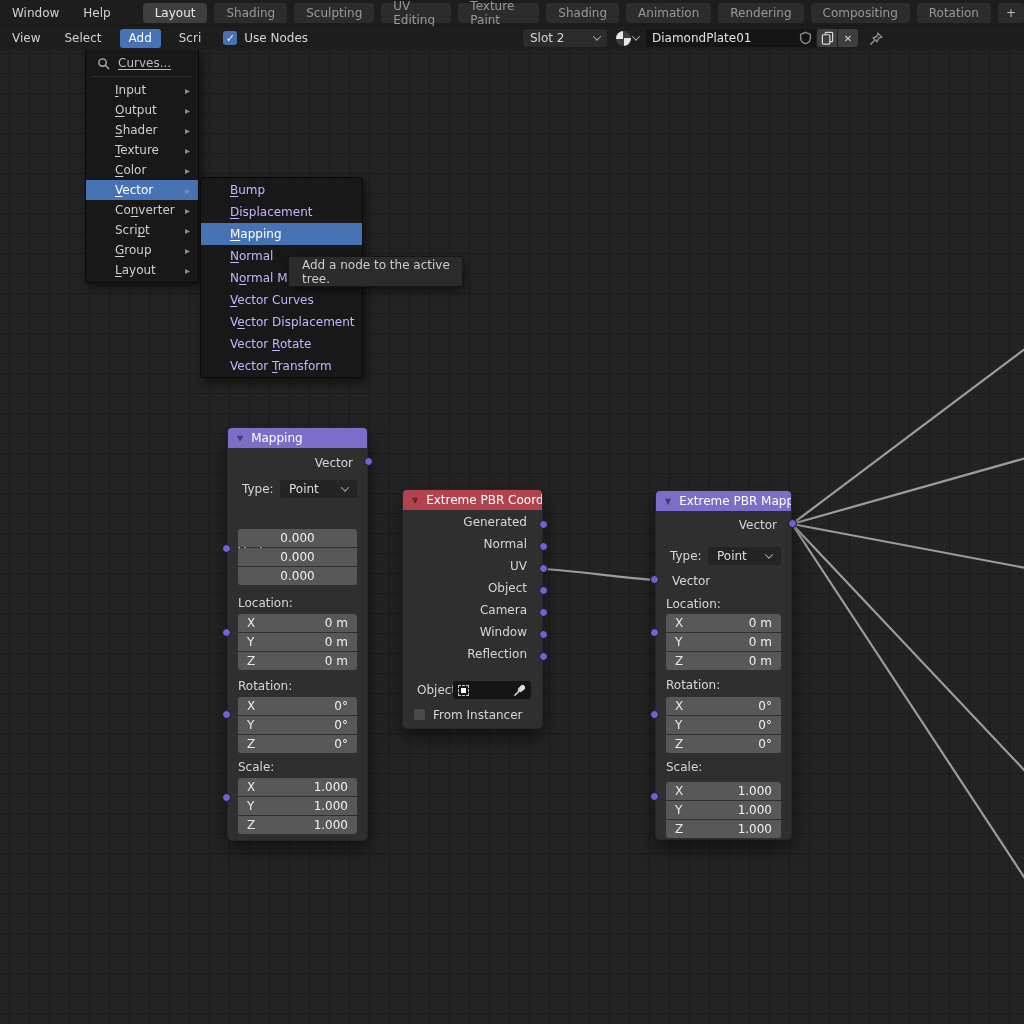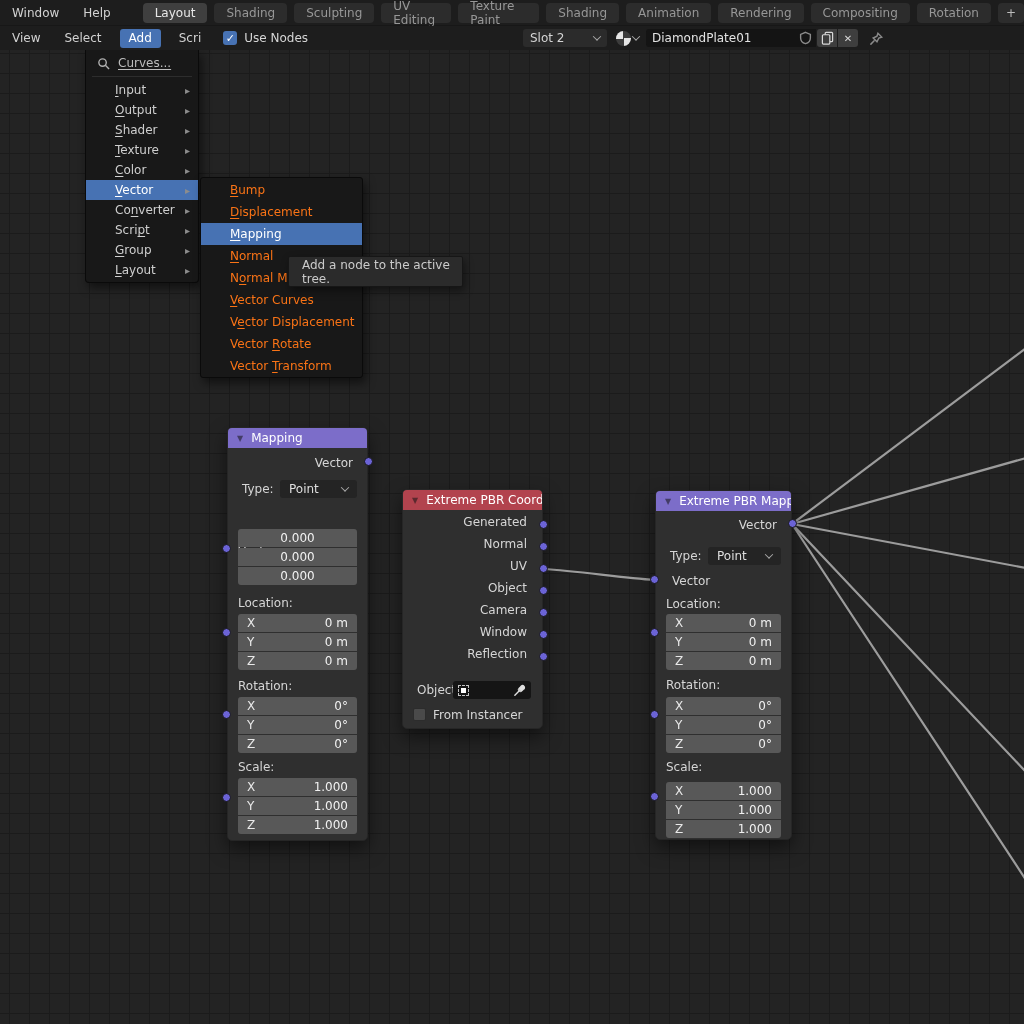--- a/index.html
+++ b/index.html
@@ -41,21 +41,21 @@
   .panel { position:absolute; background:#181818; border:1px solid #0a0a0a; box-shadow:3px 5px 10px rgba(0,0,0,.5); z-index:20; }
   #addmenu { left:85px; top:50px; width:114px; height:233px; border-radius:0 0 4px 4px; border-top:none; }
   .search-row { height:22px; display:flex; align-items:center; padding-left:11px; color:#bdbdbd; margin-top:2px; }
   .search-row svg { margin-right:8px; }
   .sep { height:1px; background:#2d2d2d; margin:2px 6px 3px; }
   .mi { height:20px; display:flex; align-items:center; padding:0 8px 0 29px; color:#cecece; position:relative; }
   .mi .arr { margin-left:auto; color:#8d8d8d; font-size:10px; }
   .mi.sel { background:#4772b3; color:#fff; }
   .u { text-decoration:underline; text-underline-offset:2px; }
   #submenu { left:200px; top:177px; width:163px; height:201px; border-radius:3px; padding-top:1px; }
-  .smi { height:22px; display:flex; align-items:center; padding-left:29px; color:#f97316; }
+  .smi { height:22px; display:flex; align-items:center; padding-left:29px; color:#c4b5fd; }
   .smi.sel { background:#4772b3; color:#fff; }
   #tooltip { position:absolute; left:288px; top:256px; width:175px; height:31px; background:#2b2b2b;
     border:1px solid #161616; box-shadow:2px 4px 8px rgba(0,0,0,.45); z-index:30;
     display:flex; align-items:flex-end; padding-left:13px; color:#cbcbcb; border-radius:2px; }
   
   .node { position:absolute; background:#2f2f2f; border:1px solid #262626; border-radius:5px;
     box-shadow:0 8px 18px rgba(0,0,0,.5); z-index:2; }
   .nhead { position:absolute; left:0; right:0; top:0; height:20px; border-radius:4px 4px 0 0;
     display:flex; align-items:center; padding:0 9px; color:#fff; white-space:nowrap; overflow:hidden; }
   .nhead.purple { background:#7c6dc9; }

